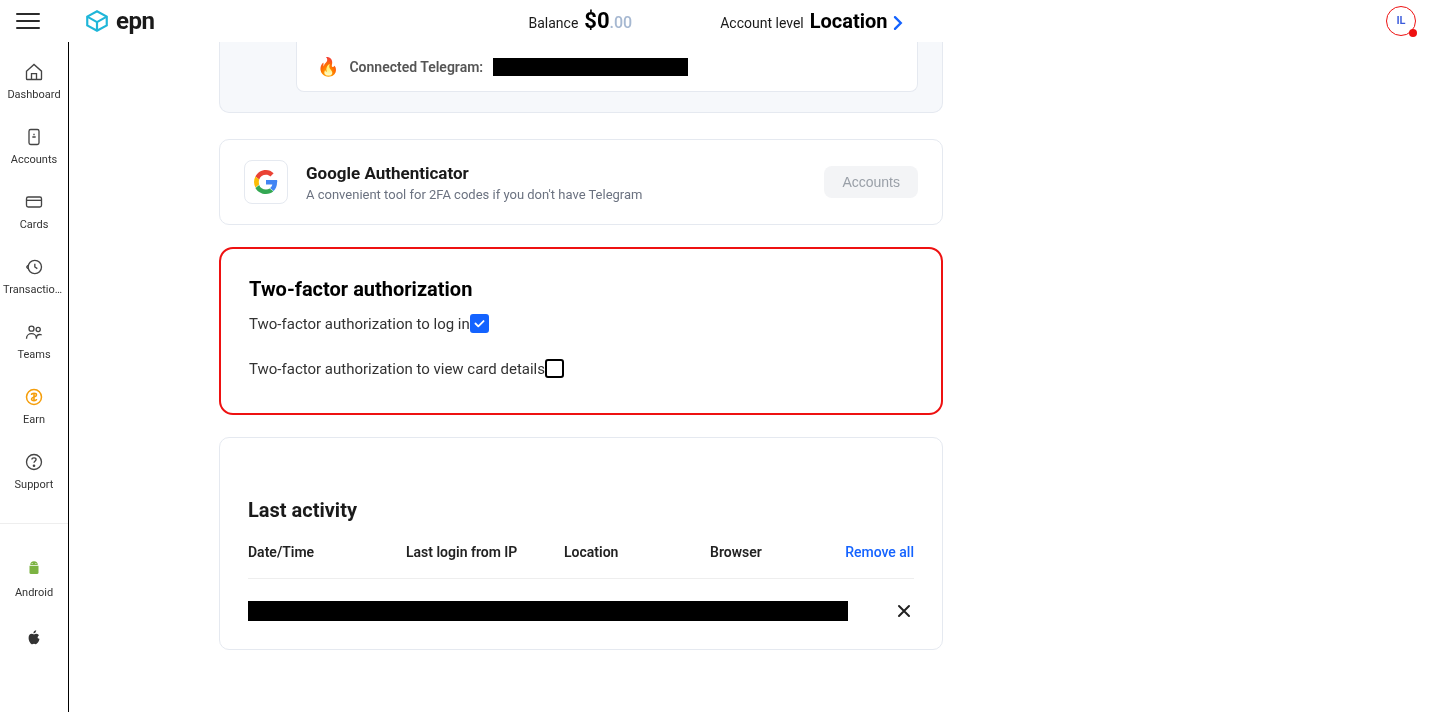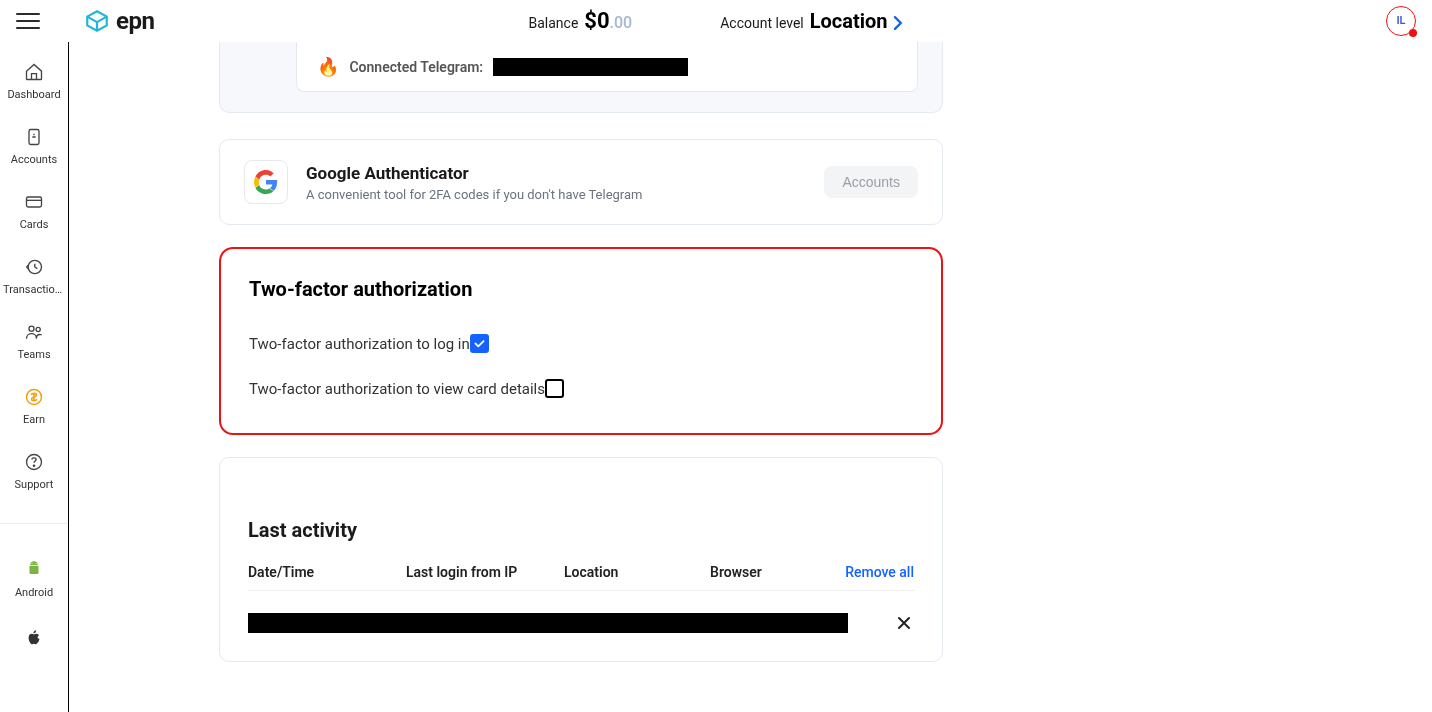--- a/index.html
+++ b/index.html
@@ -220,21 +220,20 @@
       background: #fff;
       border: 2.5px solid #e11;
       border-radius: 14px;
       padding: 28px 28px 22px 28px;
       margin-bottom: 22px;
     }
     .twofa-title {
       font-size: 20px;
       font-weight: 700;
       color: #000;
-      margin-bottom: 20px;
     }
     .twofa-row {
       display: flex;
       align-items: center;
       justify-content: flex-start;
       padding: 13px 0;
     }
     .twofa-label {
       font-size: 15px;
       color: #333;
@@ -273,21 +272,21 @@
       font-size: 20px;
       font-weight: 700;
       margin-bottom: 22px;
       margin-top: 36px;
     }
     .activity-header {
       display: flex;
       font-size: 14px;
       font-weight: 600;
       color: #222;
-      padding-bottom: 10px;
+      padding-bottom: 18px;
       border-bottom: 1px solid #eee;
     }
     .col-date { width: 158px; }
     .col-ip { width: 158px; }
     .col-loc { width: 146px; }
     .col-browser { flex: 1; }
     .col-action {
       color: #1463ff;
       font-weight: 500;
       cursor: pointer;

